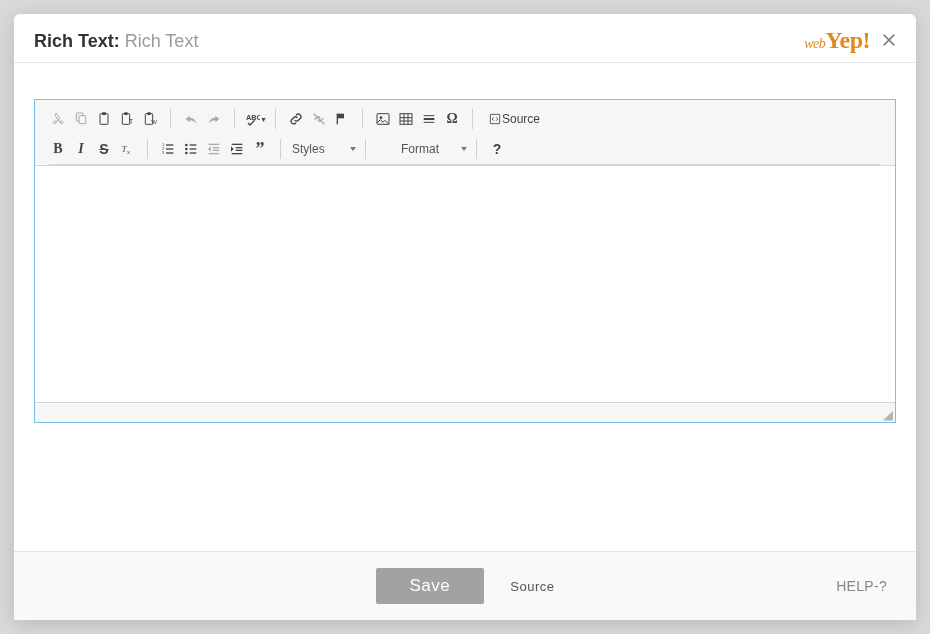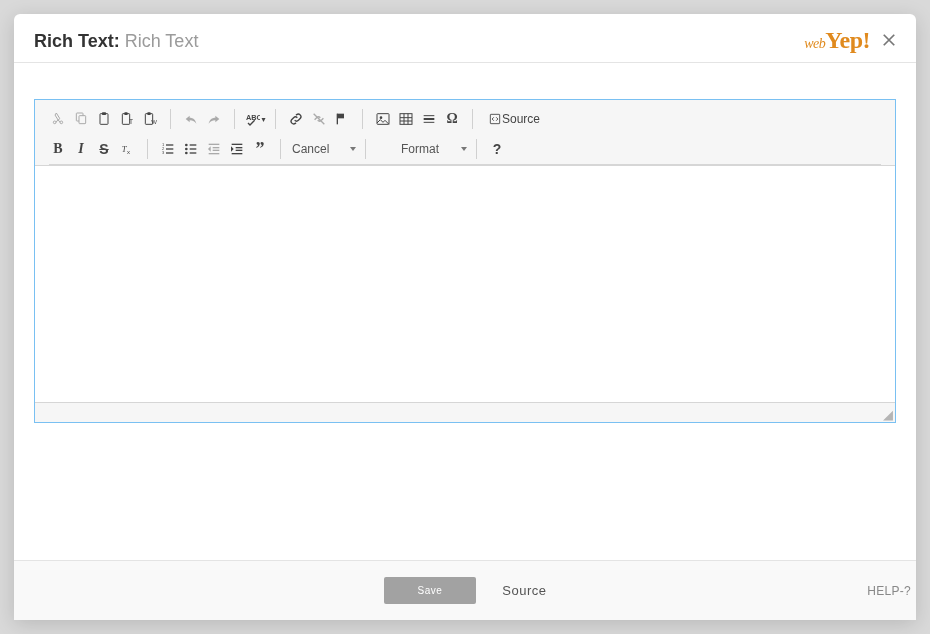--- a/index.html
+++ b/index.html
@@ -180,37 +180,37 @@
     .footer-buttons {
       display: flex;
       align-items: center;
       gap: 26px;
     }
     .btn-save {
       background: #a2a2a2;
       color: #fff;
       border: none;
       padding: 8px 34px;
-      font-size: 10px;
+      font-size: 17px;
       letter-spacing: 0.5px;
       cursor: pointer;
       border-radius: 2px;
     }
     .btn-cancel {
       background: none;
       border: none;
       color: #555;
       font-size: 13px;
       letter-spacing: 0.5px;
       cursor: pointer;
     }
     .help-link {
       position: absolute;
-      right: 5px;
-      font-size: 12px;
+      right: 29px;
+      font-size: 14px;
       color: #888;
       cursor: pointer;
       letter-spacing: 0.3px;
     }
     .omega { font-family: Georgia, serif; font-weight: 700; font-size: 14px; }
     .quote-btn { font-family: Georgia, serif; font-weight: 900; font-size: 18px; line-height: 14px; }
     .question-btn { font-weight: 900; font-size: 14px; }
   </style>
 </head>
 <body>
@@ -420,21 +420,21 @@
                   <path d="M3 8l4 4-4 4z" fill="currentColor"></path>
                 </svg>
               </span>
             <span class="tb-btn quote-btn">
                 <span>”</span>
               </span>
           </div>
           <div class="sep"></div>
 
           <div class="combo">
-            <span>Cancel</span>
+            <span>Styles</span>
             <span class="caret"></span>
           </div>
           <div class="sep"></div>
 
           <div class="combo fmt">
             <span>Format</span>
             <span class="caret"></span>
           </div>
           <div class="sep"></div>
 

